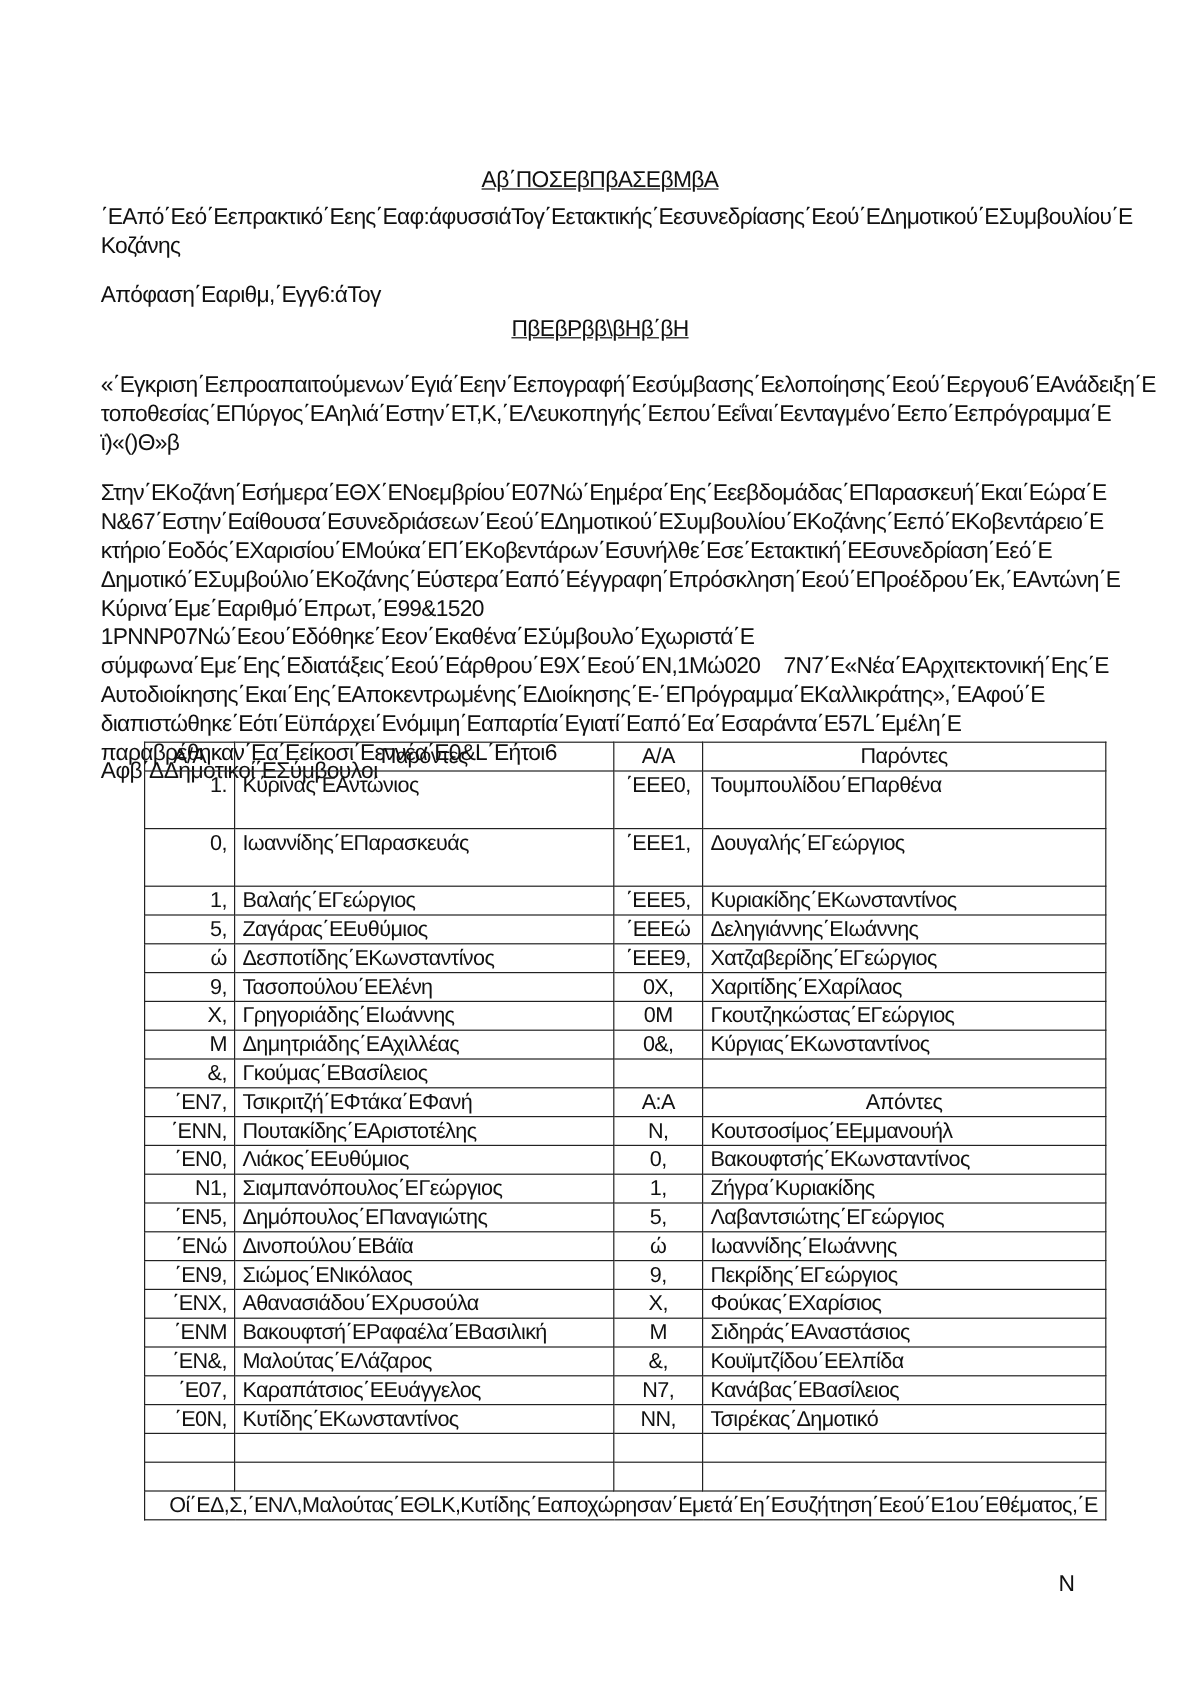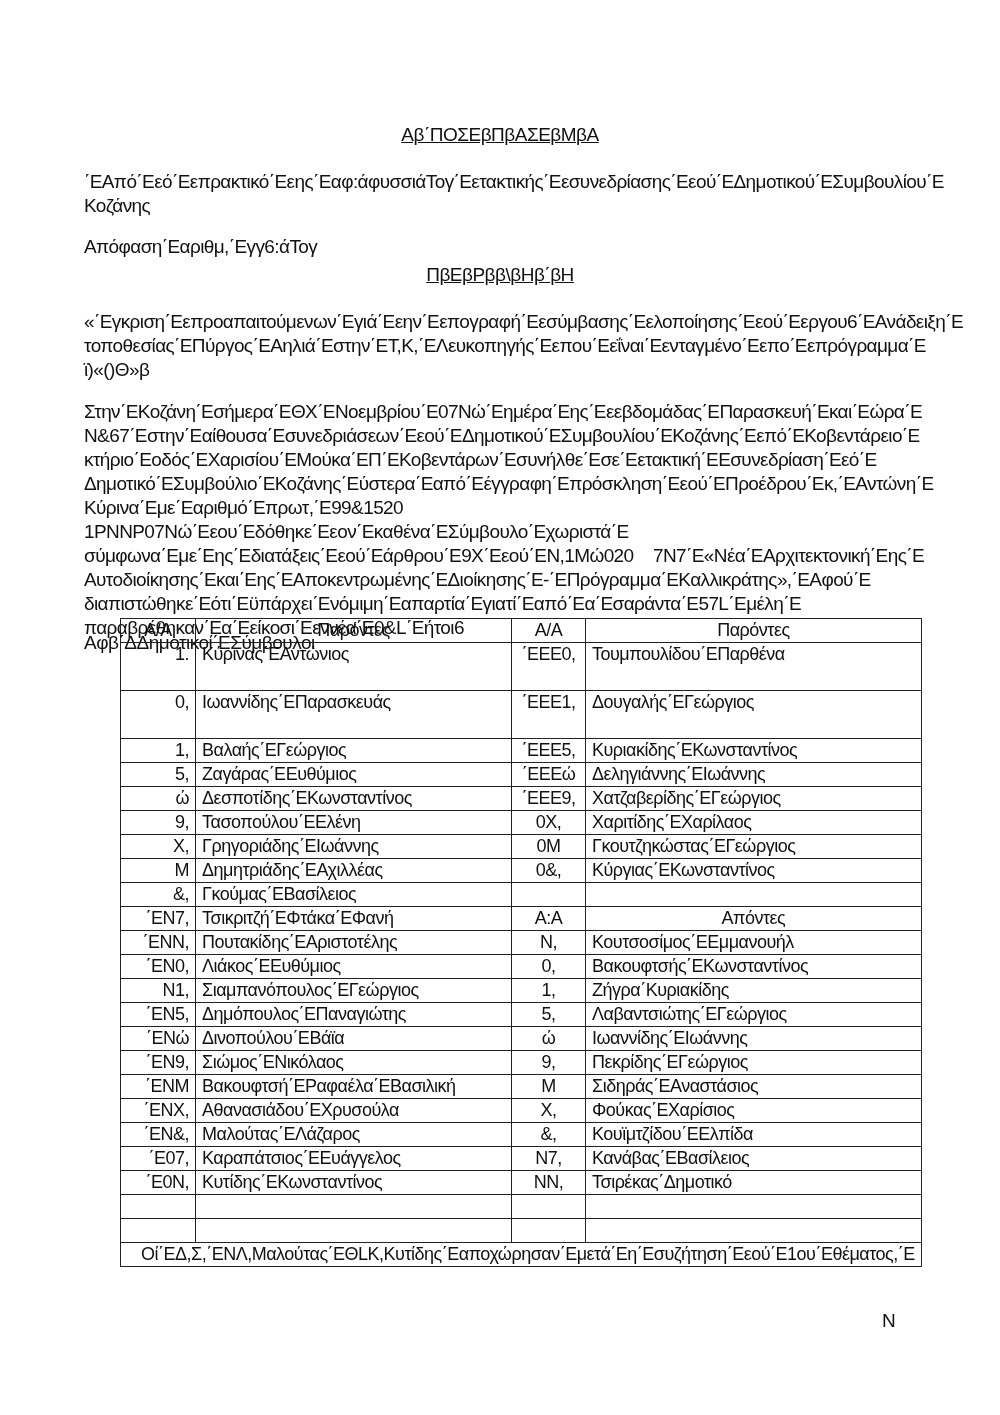--- a/index.html
+++ b/index.html
@@ -1,19 +1,19 @@
 <!DOCTYPE html>
 <html><head>
 <meta charset="utf-8">
 <style>
   html, body { margin: 0; padding: 0; background: #ffffff; }
   body { width: 1000px; height: 1415px; position: relative; overflow: hidden;
          font-family: "Liberation Sans", "DejaVu Sans", sans-serif; color: #111; }
   .page { position: absolute; left: 0; top: 0; width: 1000px; height: 1415px; }
-  .title { position: absolute; top: 124px; left: 0; width: 1000px; text-align: center;
+  .title { position: absolute; top: 140px; left: 0; width: 1000px; text-align: center;
            font-size: 19px; text-decoration: underline; letter-spacing: -0.5px; }
   .para { position: absolute; left: 84px; width: 840px; font-size: 19px; line-height: 24px;
           letter-spacing: -0.6px; text-align: justify; }
   .p1 { top: 170px; }
   .p2 { top: 235px; }
   .subtitle { position: absolute; top: 264px; left: 0; width: 1000px; text-align: center;
               font-size: 19px; text-decoration: underline; letter-spacing: -0.5px; }
   .p3 { top: 310px; }
   .p4 { top: 400px; }
   .members-label { position: absolute; top: 632px; left: 84px; font-size: 19px; letter-spacing: -0.5px; }
@@ -144,32 +144,32 @@
           <td class="num2">ώ</td>
           <td>Ιωαννίδης΄ΕΙωάννης</td>
         </tr>
         <tr>
           <td class="num">΄ΕΝ9,</td>
           <td class="name">Σιώμος΄ΕΝικόλαος</td>
           <td class="num2">9,</td>
           <td>Πεκρίδης΄ΕΓεώργιος</td>
         </tr>
         <tr>
+          <td class="num">΄ΕΝΧ,</td>
+          <td class="name">Αθανασιάδου΄ΕΧρυσούλα</td>
+          <td class="num2">Χ,</td>
+          <td>Φούκας΄ΕΧαρίσιος</td>
+        </tr>
+        <tr>
           <td class="num">΄ΕΝΜ</td>
           <td class="name">Βακουφτσή΄ΕΡαφαέλα΄ΕΒασιλική</td>
           <td class="num2">Μ</td>
           <td>Σιδηράς΄ΕΑναστάσιος</td>
         </tr>
         <tr>
-          <td class="num">΄ΕΝΧ,</td>
-          <td class="name">Αθανασιάδου΄ΕΧρυσούλα</td>
-          <td class="num2">Χ,</td>
-          <td>Φούκας΄ΕΧαρίσιος</td>
-        </tr>
-        <tr>
           <td class="num">΄ΕΝ&amp;,</td>
           <td class="name">Μαλούτας΄ΕΛάζαρος</td>
           <td class="num2">&amp;,</td>
           <td>Κουϊμτζίδου΄ΕΕλπίδα</td>
         </tr>
         <tr>
           <td class="num">΄Ε07,</td>
           <td class="name">Καραπάτσιος΄ΕΕυάγγελος</td>
           <td class="num2">Ν7,</td>
           <td>Κανάβας΄ΕΒασίλειος</td>

